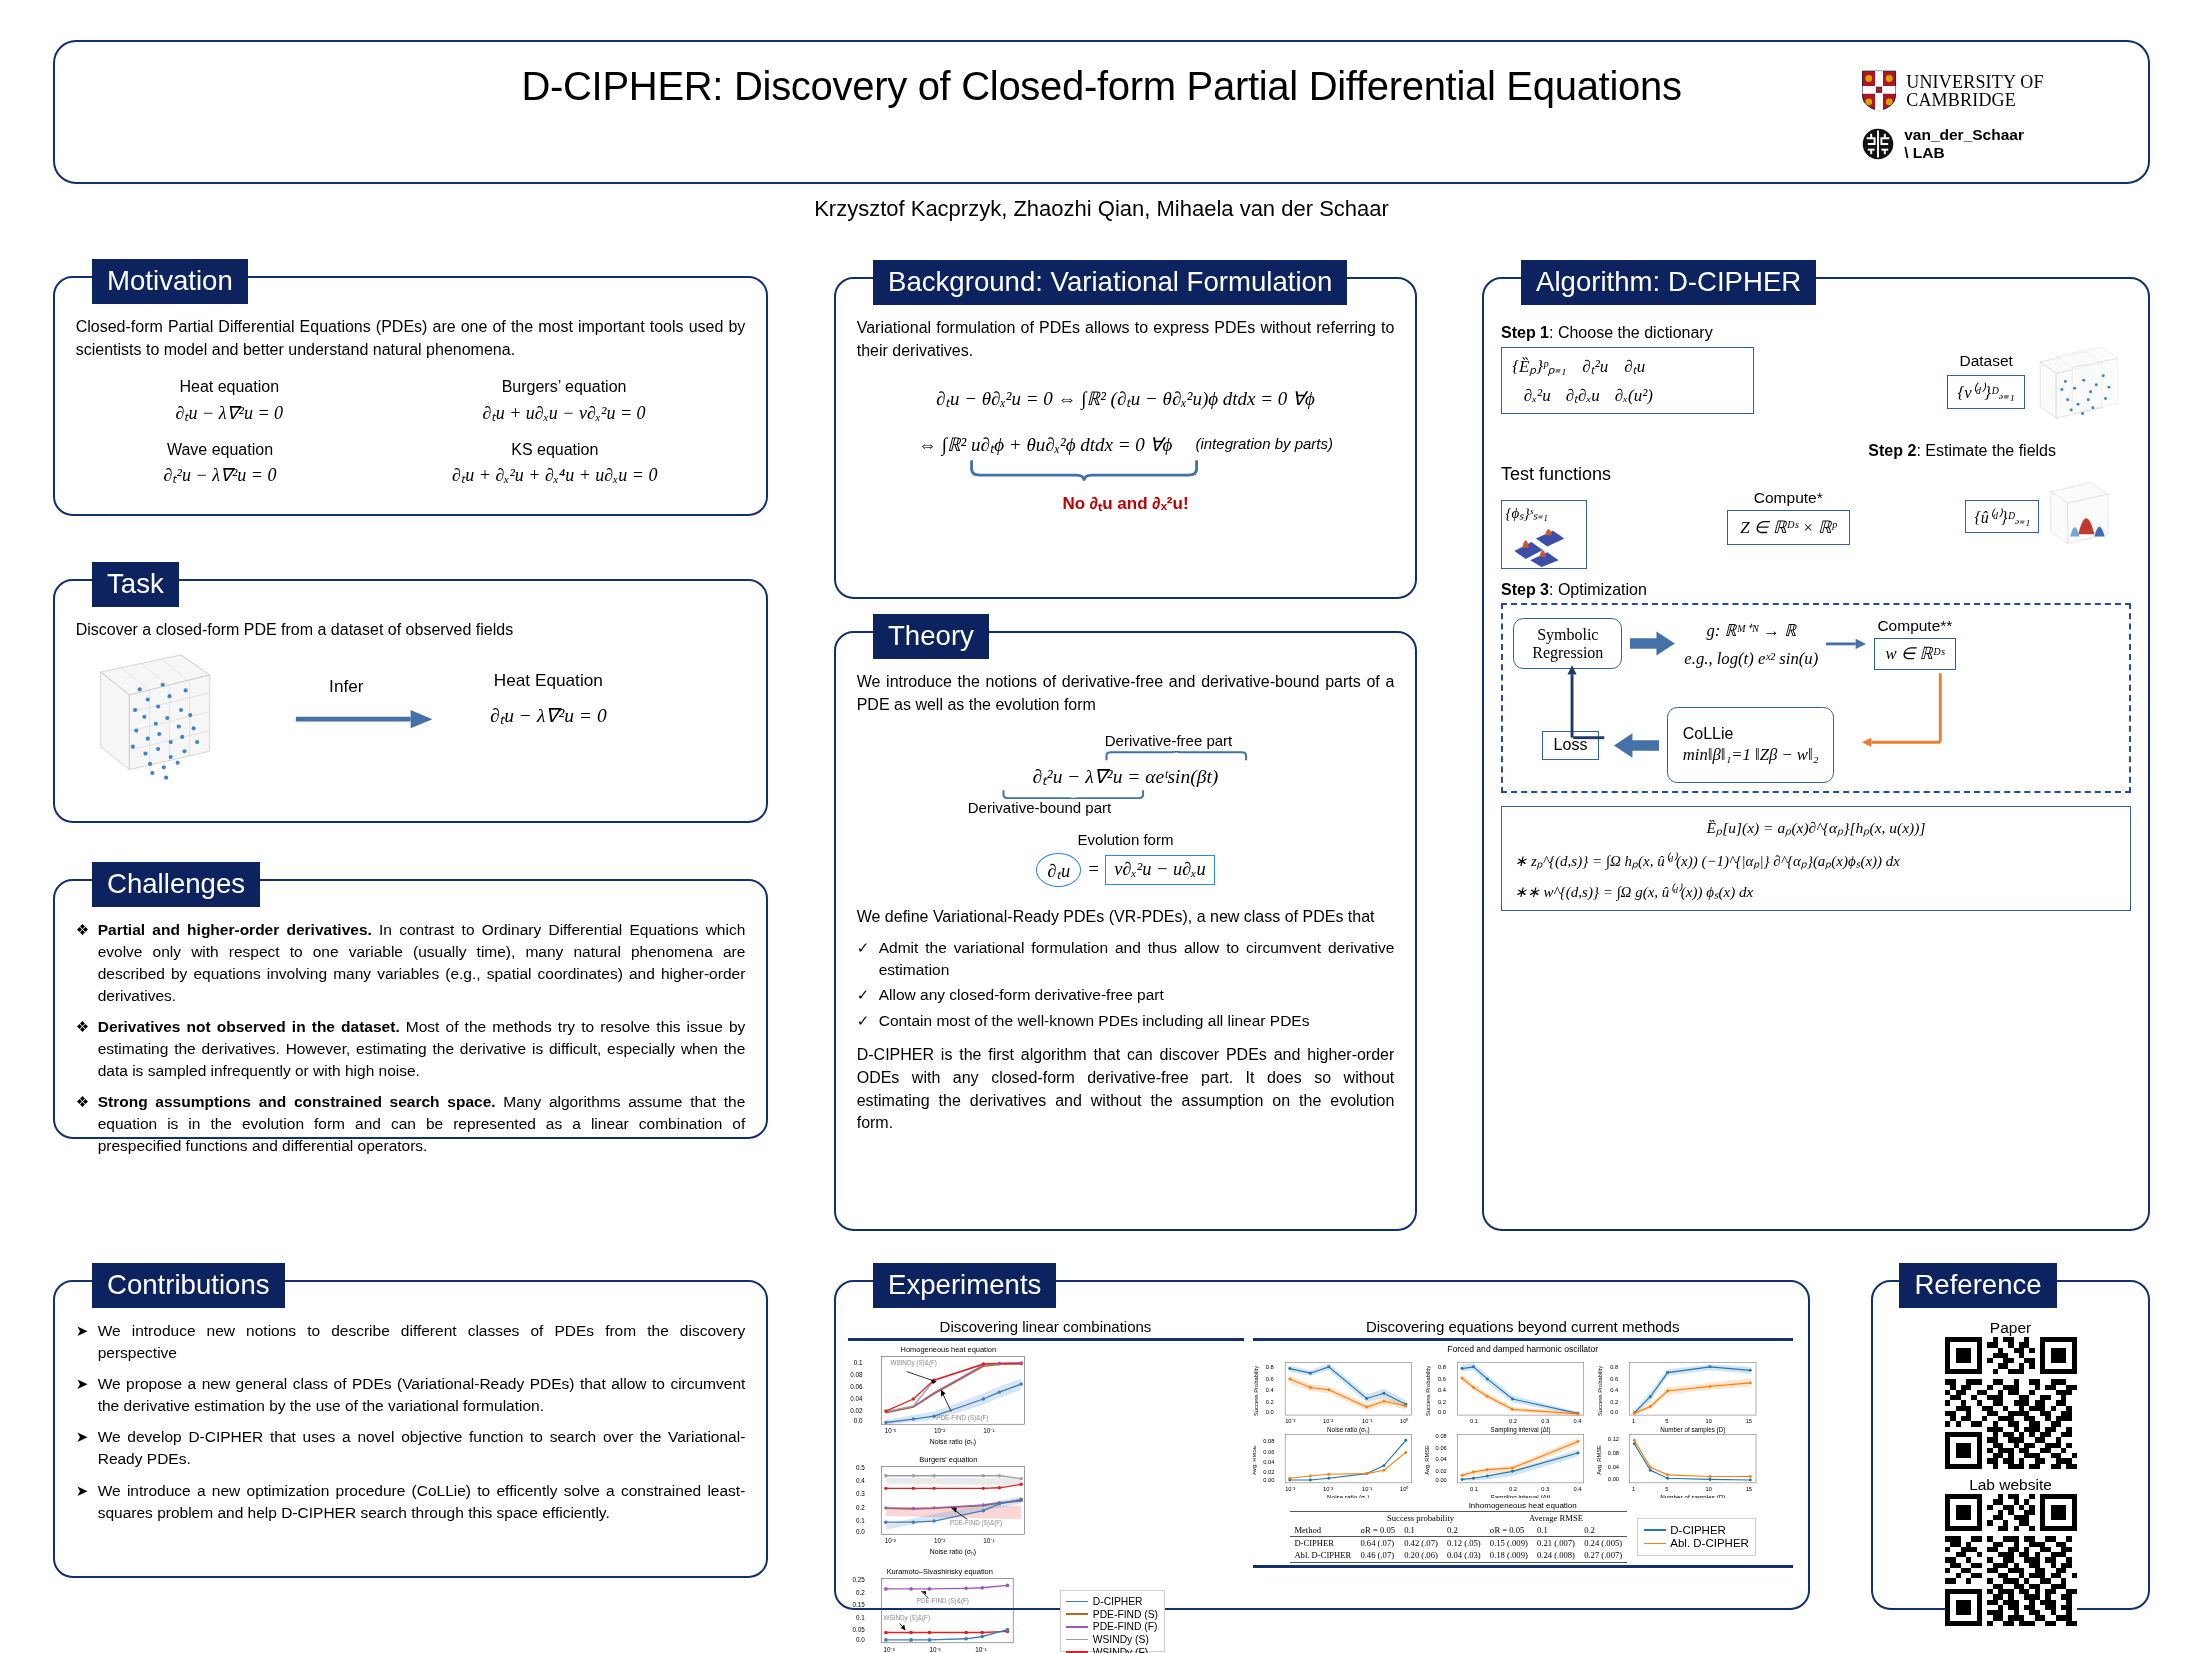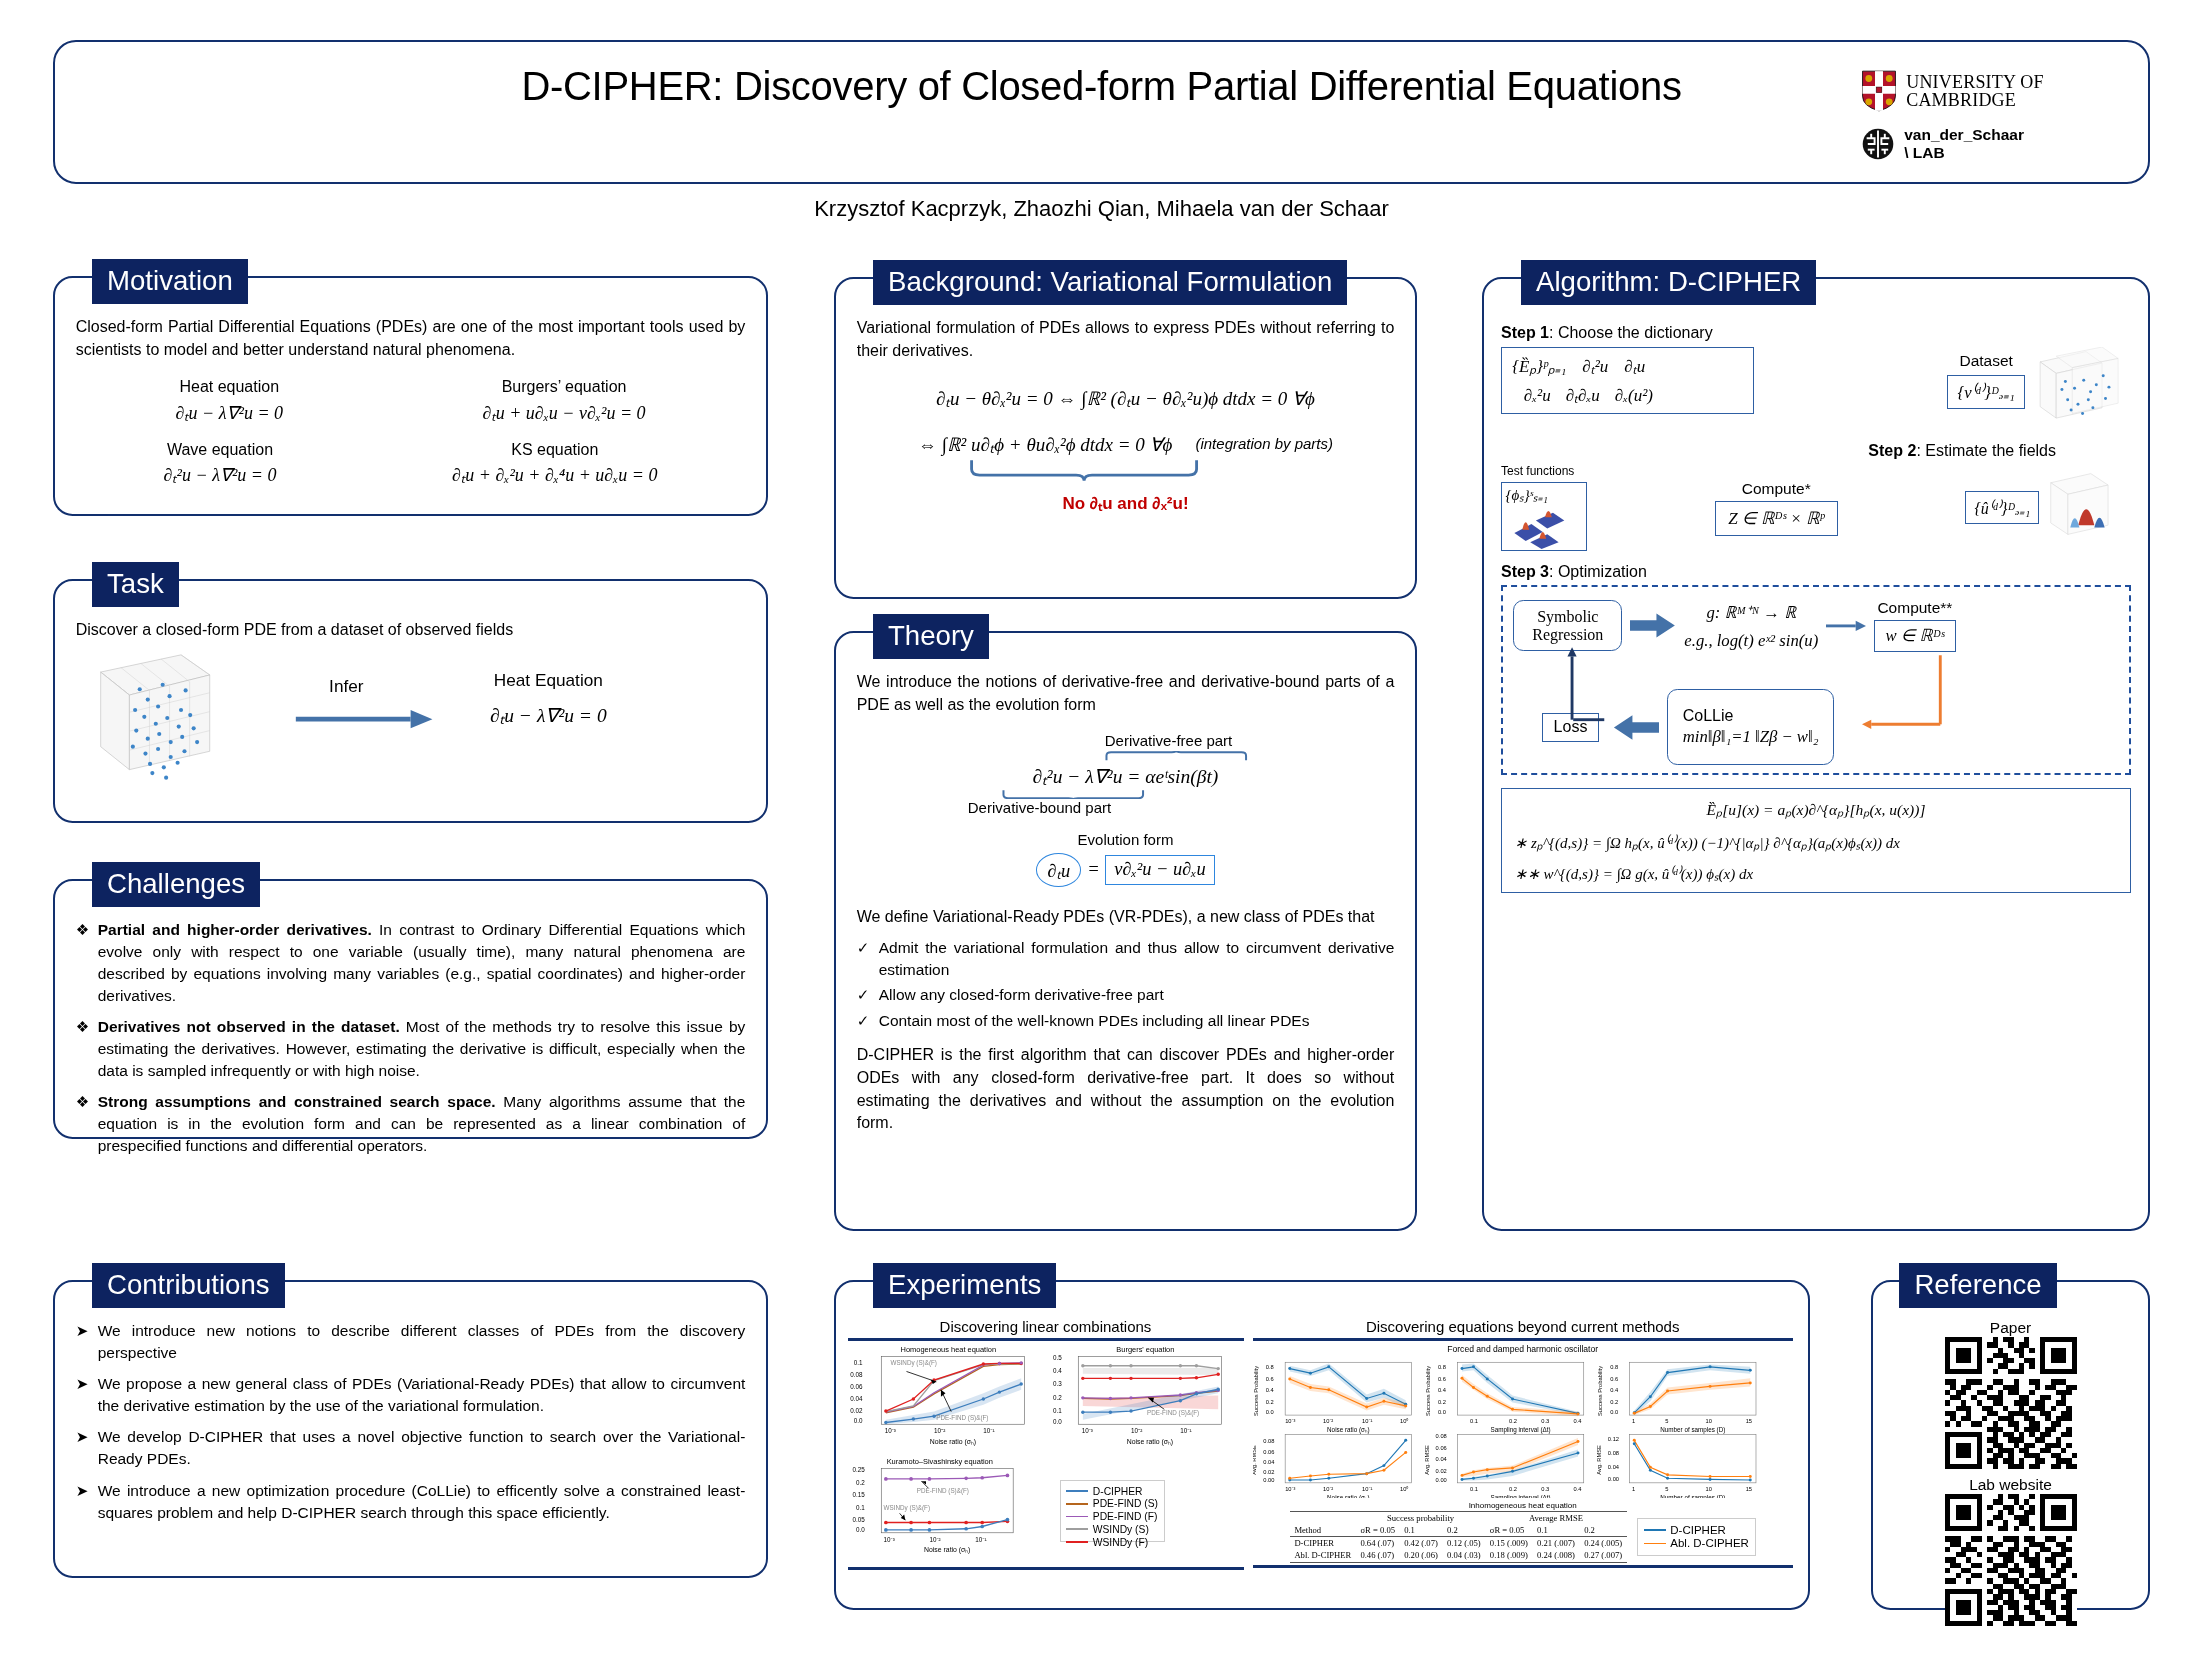--- a/index.html
+++ b/index.html
@@ -406,21 +406,21 @@
           </svg>
         </div>
       </div>
 
       <div class="stepline" style="text-align:right;margin-top:9.2px;padding-right:75px;">
         <b>Step 2</b><span>: Estimate the fields</span>
       </div>
 
       <div style="display:flex;align-items:center;justify-content:space-between;margin-top:3.4px;">
         <div>
-          <div style="font-size:12px;margin-bottom:4px;">Test functions</div>
+          <div style="font-size:18px;margin-bottom:15px;">Test functions</div>
           <div style="border:1.7px solid #2e5fa3;width:86px;height:69px;position:relative;">
             <div style="font-family:'Liberation Serif',serif;font-style:italic;font-size:15px;padding:1.1px 3.4px;">{ϕₛ}ˢₛ₌₁</div>
             <svg width="80" height="42" viewBox="0 0 140 74" style="position:absolute;left:3.4px;bottom:1.1px;">
               <polygon points="16,46 46,30 66,44 36,60" fill="#3b4fa8"></polygon>
               <polygon points="54,24 84,10 104,24 74,38" fill="#3b4fa8"></polygon>
               <polygon points="44,62 74,48 94,62 64,74" fill="#3b4fa8"></polygon>
               <path d="M30 40 q6 -26 12 0 z" fill="#d4552f"></path>
               <path d="M70 18 q6 -22 12 0 z" fill="#d4552f"></path>
               <path d="M60 56 q6 -24 12 0 z" fill="#d4552f"></path>
             </svg>
@@ -501,21 +501,21 @@
   </div>
 
   <div class="card" id="experiments">
     <div class="card-title">Experiments</div>
     <div class="card-body" style="padding:36px 11.5px 5.7px 11.5px;">
       <div style="display:flex;gap:9.2px;">
 
         <div style="width:396px;">
           <div class="sublabel">Discovering linear combinations</div>
           <div class="rule" style="margin:3.4px 0 3.4px 0;"></div>
-          <div style="display:flex;gap:2.3px;">
+          <div style="display:flex;gap:2.3px;flex-direction:column;">
             <svg width="195" height="108" viewBox="0 0 340 188">
               <text x="175" y="12" font-size="13" text-anchor="middle" font-family="Liberation Sans, sans-serif">Homogeneous heat equation</text>
               <g transform="translate(58,20)">
                 <rect x="0" y="0" width="250" height="118" fill="none" stroke="#555" stroke-width="1"></rect>
                 <text x="-48" y="14" font-size="11">0.1</text>
                   <text x="-54" y="35" font-size="11">0.08</text>
                 <text x="-54" y="56" font-size="11">0.06</text>
                   <text x="-54" y="77" font-size="11">0.04</text>
                 <text x="-54" y="98" font-size="11">0.02</text>
                   <text x="-48" y="116" font-size="11">0.0</text>

